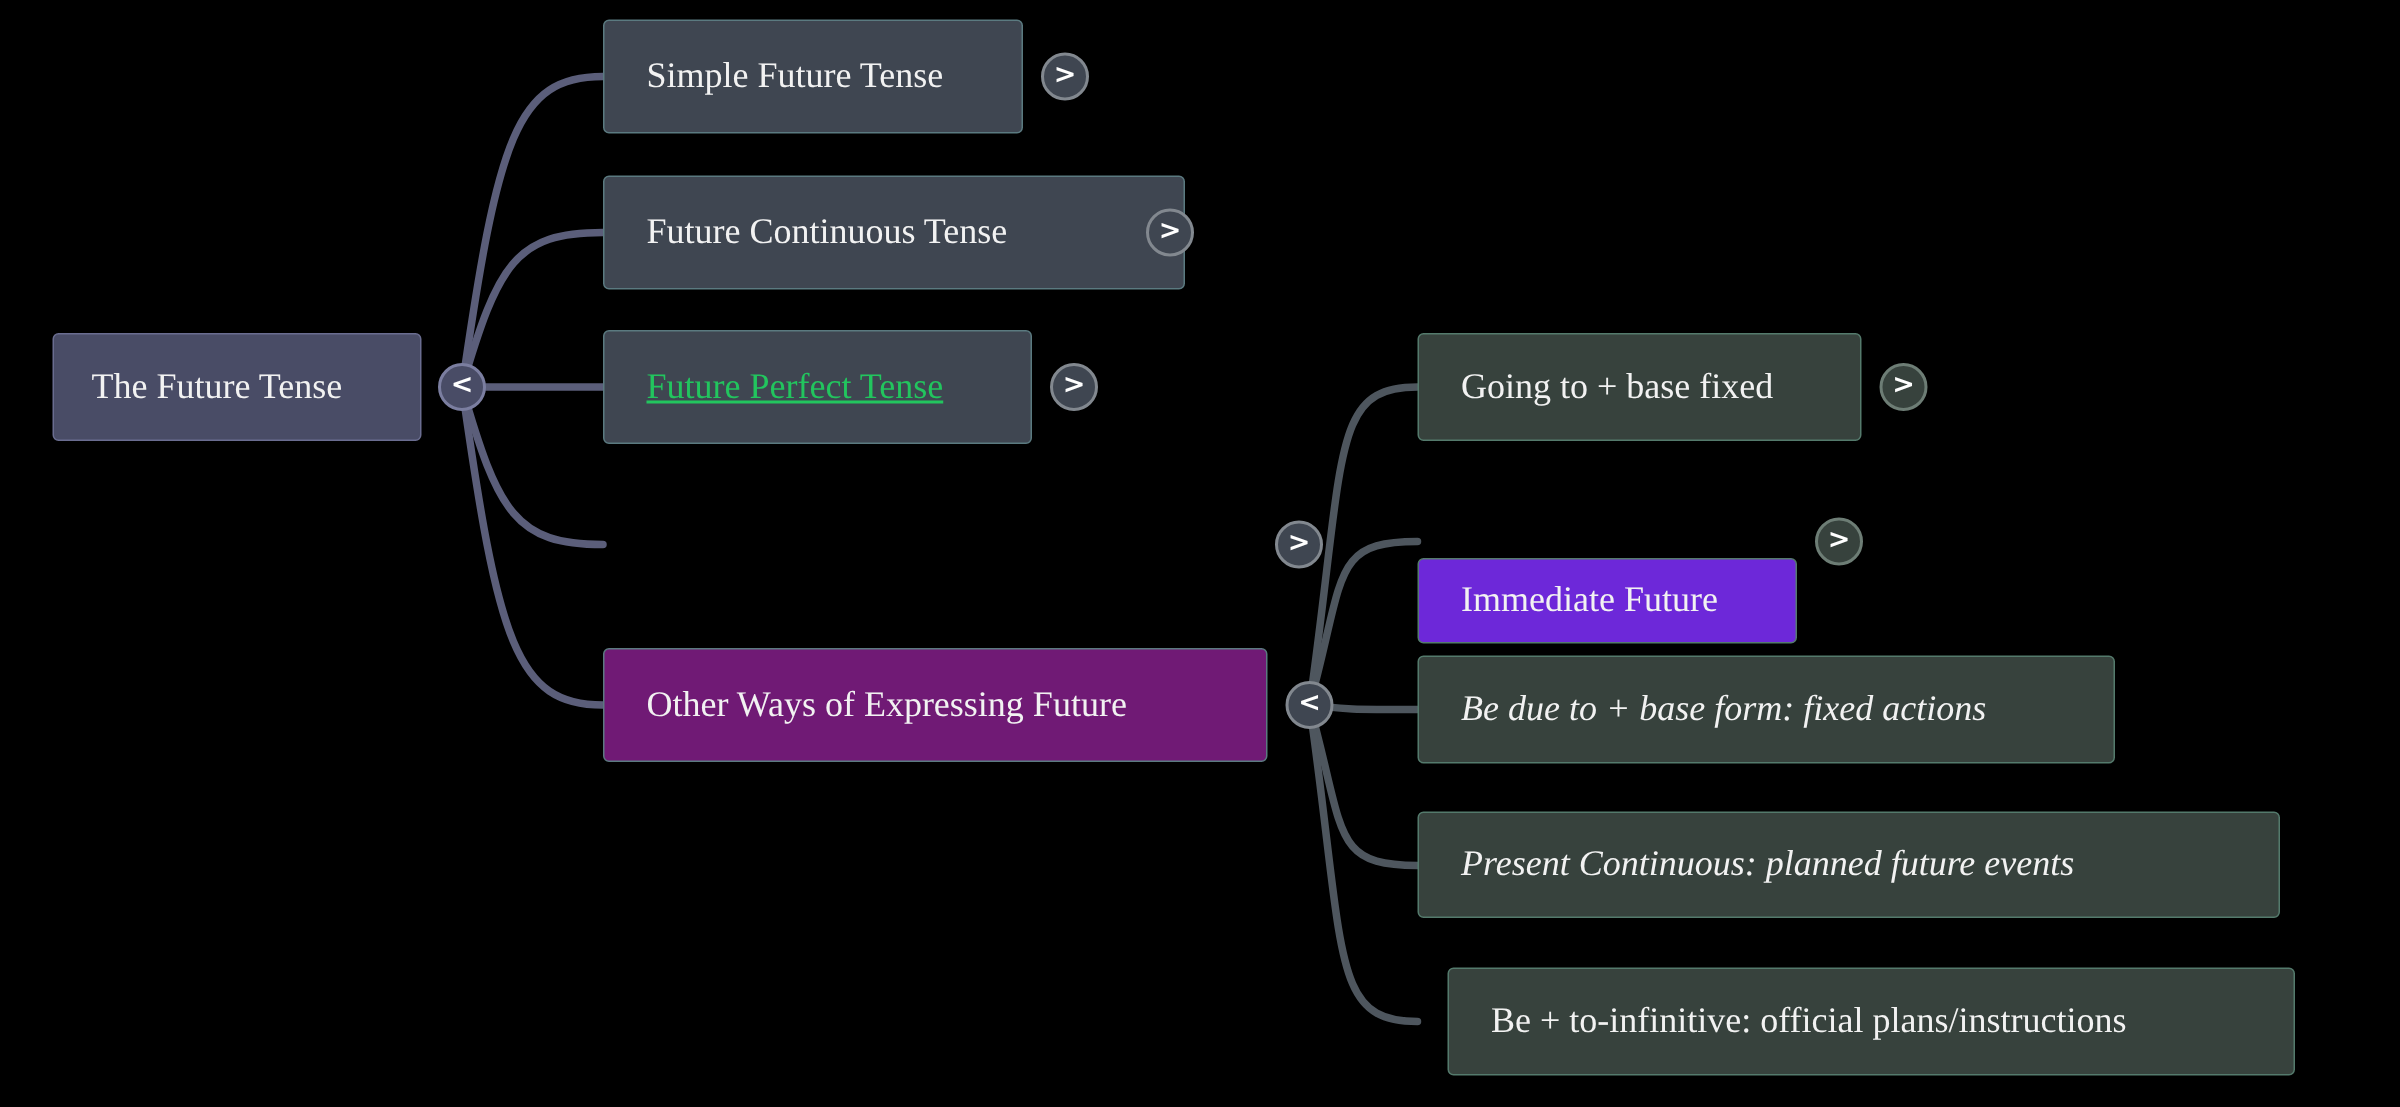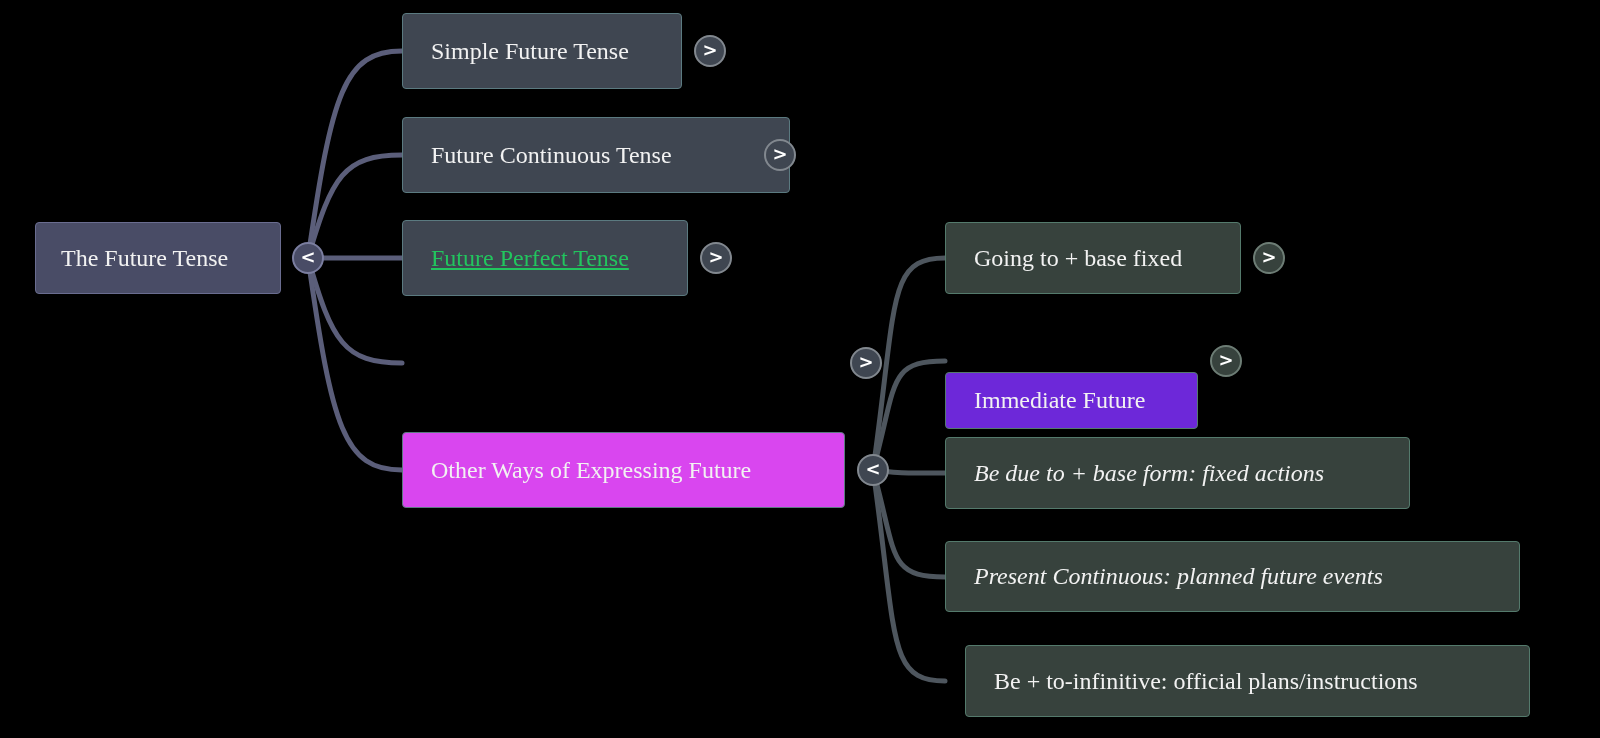--- a/index.html
+++ b/index.html
@@ -96,21 +96,21 @@
       </div>
       <div class="node" style="left: 402px; top: 220px; width: 286px; height: 76px; background: rgb(63, 70, 81); border: 1.5px solid rgb(91, 122, 128); color: #22c55e; text-decoration: underline;">
         <span class="label">Future Perfect Tense</span>
       </div>
       <div class="expander" style="left: 700px; top: 242px; background: rgb(63, 70, 81); border: 2px solid rgb(130, 136, 143); color: rgb(255, 255, 255);">
         <span>&gt;</span>
       </div>
       <div class="expander" style="left: 850px; top: 347px; background: rgb(63, 70, 81); border: 2px solid rgb(130, 136, 143); color: rgb(255, 255, 255);">
         <span>&gt;</span>
       </div>
-      <div class="node" style="left: 402px; top: 432px; width: 443px; height: 76px; background: #d946ef; border: 1.5px solid rgb(91, 122, 128); color: rgb(242, 242, 242);">
+      <div class="node" style="left: 402px; top: 432px; width: 443px; height: 76px; background: #701a75; border: 1.5px solid rgb(91, 122, 128); color: rgb(242, 242, 242);">
         <span class="label">Other Ways of Expressing Future</span>
       </div>
       <div class="expander" style="left: 857px; top: 454px; background: rgb(63, 70, 81); border: 2px solid rgb(130, 136, 143); color: rgb(255, 255, 255);">
         <span>&lt;</span>
       </div>
       <div class="node" style="left: 945px; top: 222px; width: 296px; height: 72px; background: rgb(55, 66, 61); border: 1.5px solid rgb(84, 122, 108); color: rgb(242, 242, 242);">
         <span class="label">Going to + base fixed</span>
       </div>
       <div class="expander" style="left: 1253px; top: 242px; background: rgb(55, 66, 61); border: 2px solid rgb(109, 125, 117); color: rgb(255, 255, 255);">
         <span>&gt;</span>

